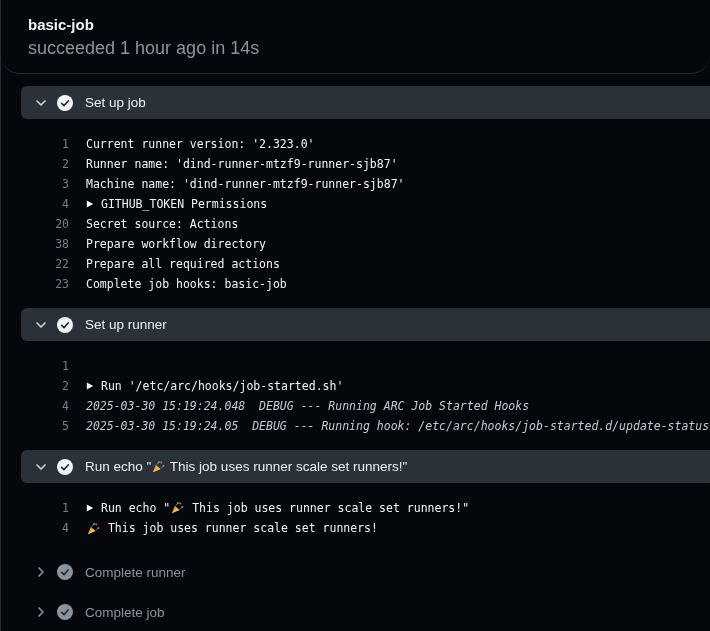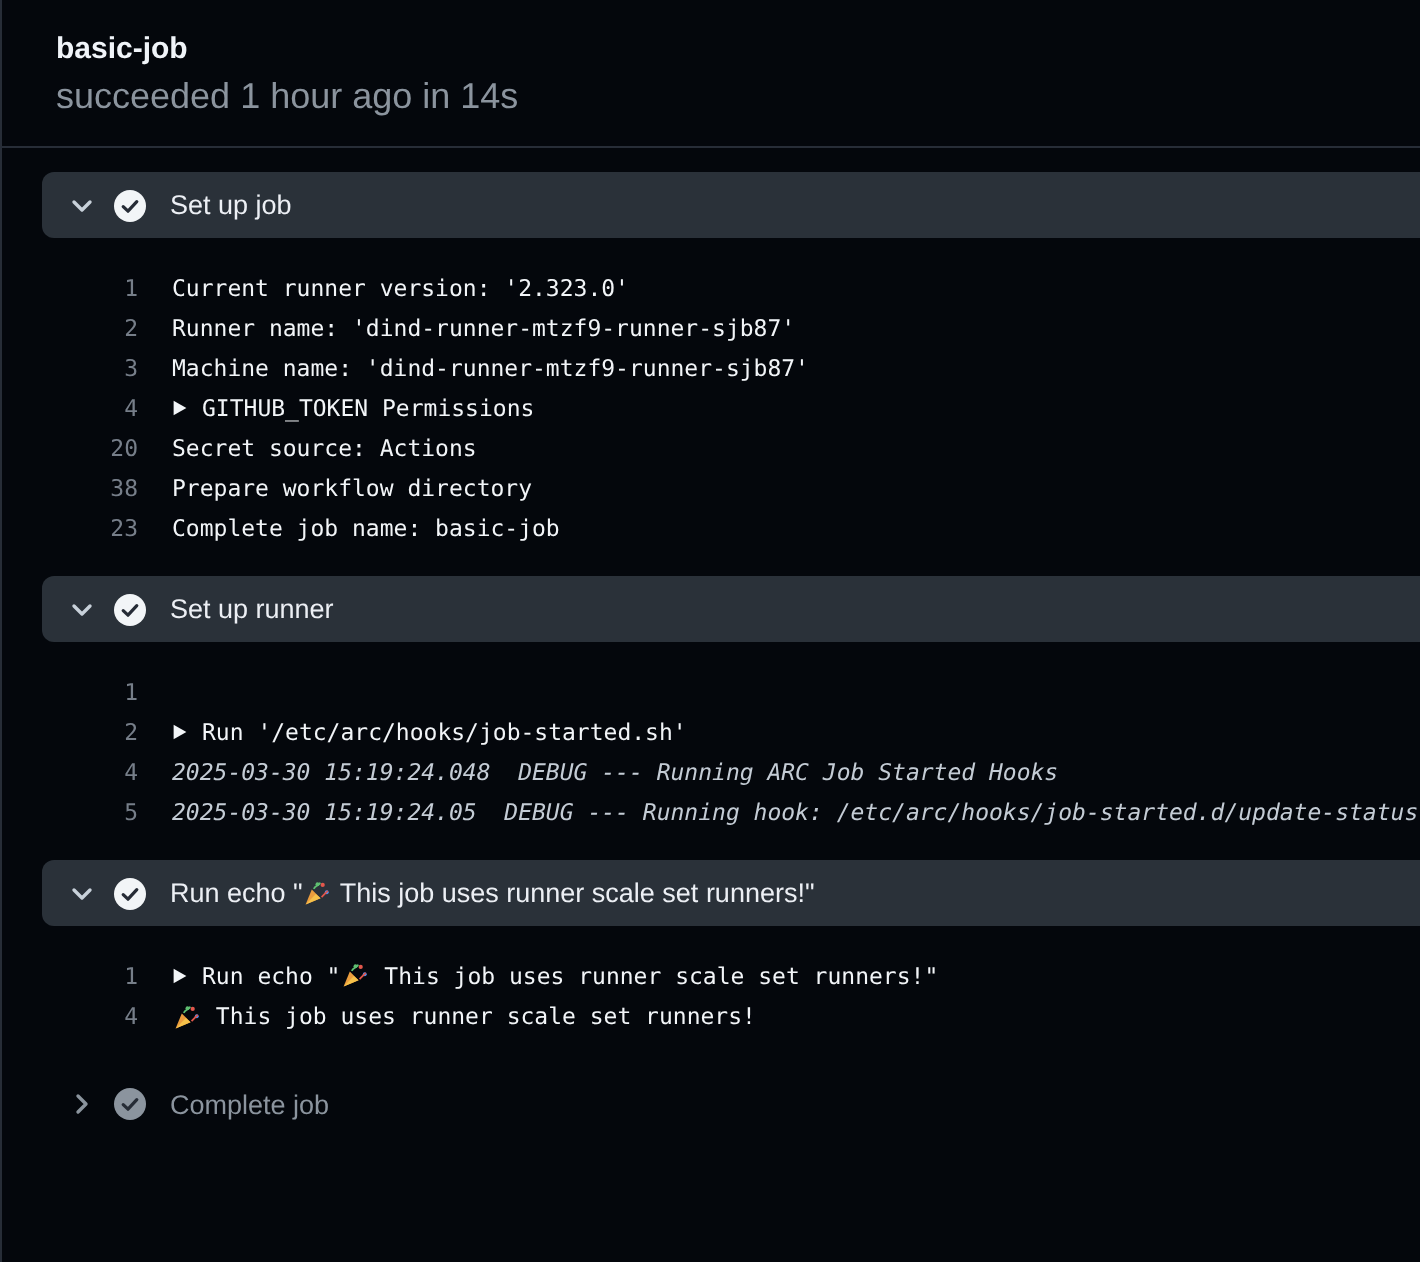--- a/index.html
+++ b/index.html
@@ -11,20 +11,21 @@
   }
   .pane {
     width: 100%; height: 100%;
     border-left: 1px solid var(--panel-border, #262c36);
   }
   
   .job-header {
     height: 74px;
     padding: 15px 16px 0 27px;
     border-bottom: 1px solid var(--panel-border, #262c36);
+    border-radius: 19px;
   }
   .job-title {
     margin: 0;
     font-size: 15px; font-weight: 700; line-height: 20px;
     color: var(--title-text, #f0f4f9);
   }
   .job-status {
     margin-top: 5px;
     font-size: 18px; line-height: 16px;
     color: var(--muted-text, #8b949e);
@@ -133,22 +134,26 @@
         </div>
         <div class="log-line">
           <span class="num">20</span>
           <span class="txt bright">Secret source: Actions</span>
         </div>
         <div class="log-line">
           <span class="num">38</span>
           <span class="txt bright">Prepare workflow directory</span>
         </div>
         <div class="log-line">
+          <span class="num">22</span>
+          <span class="txt bright">Prepare all required actions</span>
+        </div>
+        <div class="log-line">
           <span class="num">23</span>
-          <span class="txt bright">Complete job name: basic-job</span>
+          <span class="txt bright">Complete job hooks: basic-job</span>
         </div>
       </div>
       <div class="step-header">
         <span class="chev">
           <svg width="12" height="12" viewBox="0 0 12 12">
             <path d="M2 4 L6 8 L10 4" stroke="currentColor" stroke-width="1.7" fill="none" stroke-linecap="round" stroke-linejoin="round"></path>
           </svg>
         </span>
         <span class="check">
           <svg width="16" height="16" viewBox="0 0 16 16">
@@ -232,16 +237,30 @@
           <svg width="12" height="12" viewBox="0 0 12 12">
             <path d="M4 2 L8 6 L4 10" stroke="currentColor" stroke-width="1.7" fill="none" stroke-linecap="round" stroke-linejoin="round"></path>
           </svg>
         </span>
         <span class="check">
           <svg width="16" height="16" viewBox="0 0 16 16">
             <circle cx="8" cy="8" r="8" fill="currentColor"></circle>
             <path d="M4.6 8.3 L7 10.6 L11.4 5.8" stroke="#262c36" stroke-width="1.6" fill="none" stroke-linecap="round" stroke-linejoin="round"></path>
           </svg>
         </span>
+        <span class="step-label">Complete runner</span>
+      </div>
+      <div class="step-row">
+        <span class="chev">
+          <svg width="12" height="12" viewBox="0 0 12 12">
+            <path d="M4 2 L8 6 L4 10" stroke="currentColor" stroke-width="1.7" fill="none" stroke-linecap="round" stroke-linejoin="round"></path>
+          </svg>
+        </span>
+        <span class="check">
+          <svg width="16" height="16" viewBox="0 0 16 16">
+            <circle cx="8" cy="8" r="8" fill="currentColor"></circle>
+            <path d="M4.6 8.3 L7 10.6 L11.4 5.8" stroke="#262c36" stroke-width="1.6" fill="none" stroke-linecap="round" stroke-linejoin="round"></path>
+          </svg>
+        </span>
         <span class="step-label">Complete job</span>
       </div>
     </div>
 </div>
 
 </body></html>

